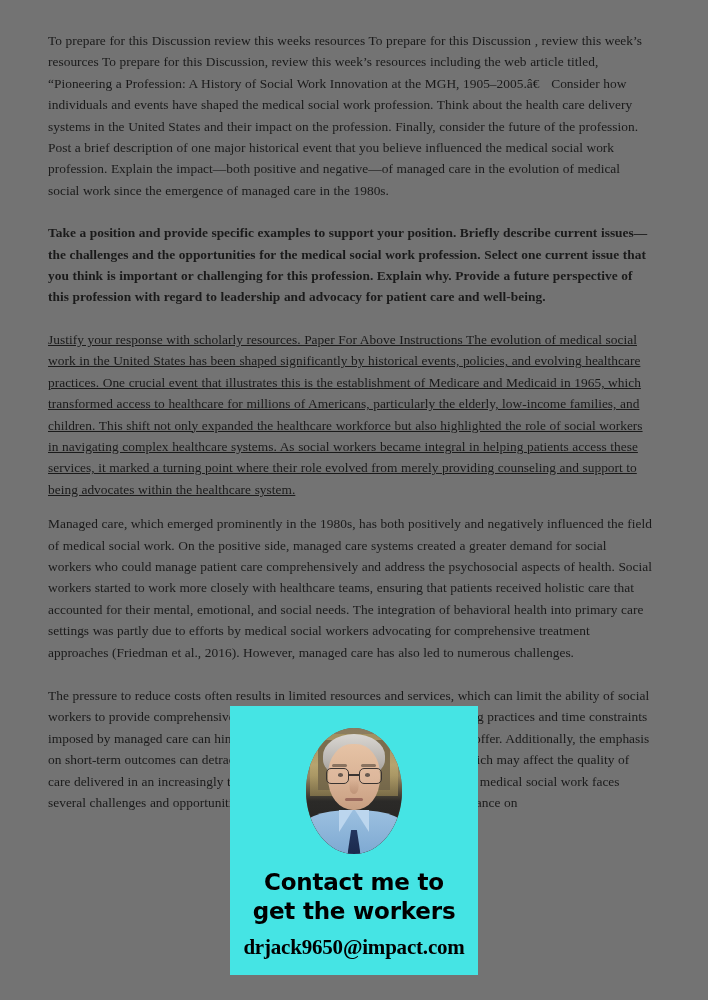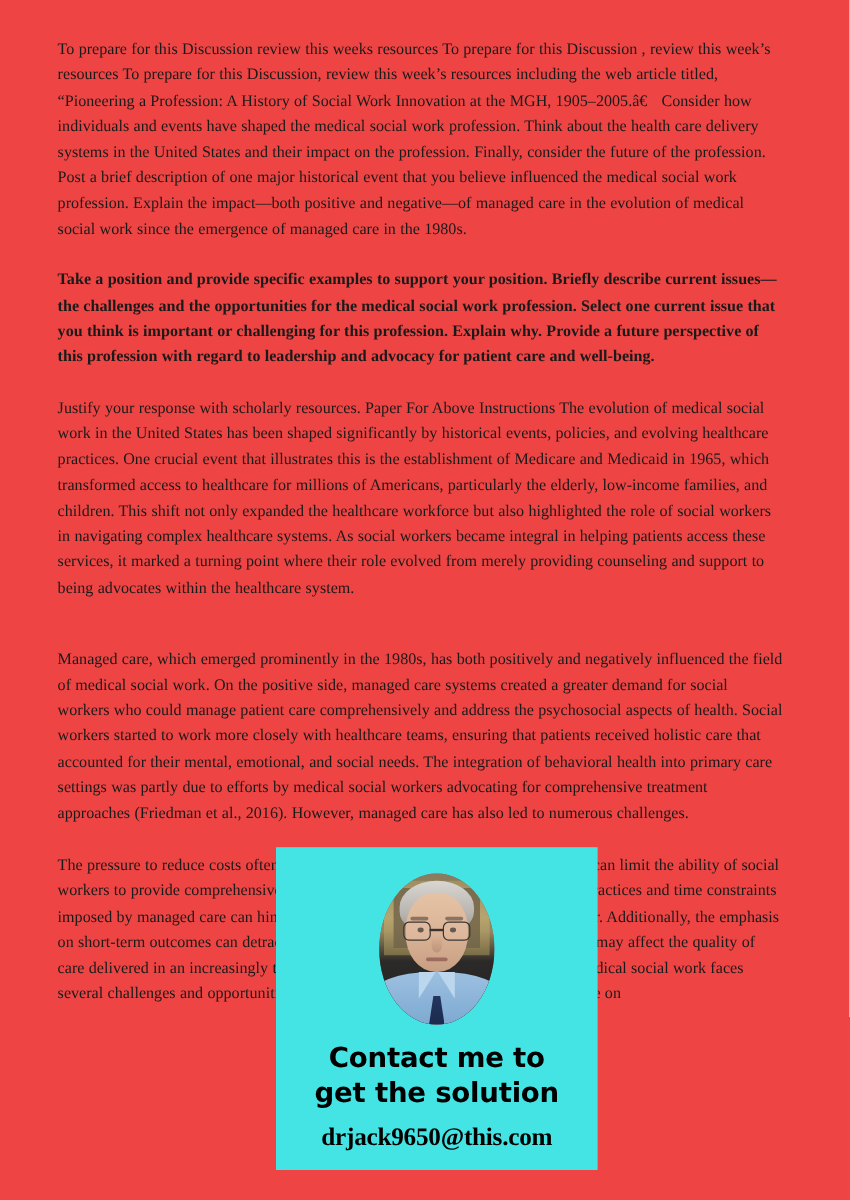--- a/index.html
+++ b/index.html
@@ -13,21 +13,21 @@
     overflow: hidden;
     font-family: "Liberation Serif", "DejaVu Serif", serif;
     color: #000000;
     position: relative;
   }
 
   #page {
     position: relative;
     width: 708px;
     height: 1000px;
-    background: #ef4444;
+    background: #737373;
   }
 
   #doc-body {
     position: absolute;
     left: 48px;
     top: 30px;
     width: 604px;
   }
 
   .para {
@@ -35,29 +35,29 @@
     font-size: 13.4px;
     line-height: 21.4px;
     text-align: left;
     color: #1a1a1a;
     letter-spacing: 0.02px;
     word-spacing: 0.2px;
   }
 
   .para.p1 { margin-bottom: 21px; }
   .para.p2 { margin-bottom: 21px; font-weight: bold; }
-  .para.p3 { margin-bottom: 38px; }
+  .para.p3 { margin-bottom: 13px; text-decoration: underline; }
   .para.p4 { }
 
   
   #promo-overlay {
     position: absolute;
     left: 230px;
     top: 706px;
-    width: 268px;
+    width: 248px;
     height: 269px;
     background: #45e4e4;
     z-index: 50;
     display: flex;
     flex-direction: column;
     align-items: center;
     overflow: hidden;
   }
 
   #promo-photo {
@@ -263,20 +263,20 @@
         <span class="lens l"></span>
         <span class="bridge"></span>
         <span class="lens r"></span>
       </div>
       <div class="nose"></div>
       <div class="mouth"></div>
     </div>
 
     <div id="promo-headline">
       <span class="l1">Contact me to</span>
-      <span class="l2">get the solution</span>
+      <span class="l2">get the workers</span>
     </div>
 
-    <div id="promo-email">drjack9650@this.com</div>
+    <div id="promo-email">drjack9650@impact.com</div>
 
   </div>
 
 </div>
 
 </body></html>

